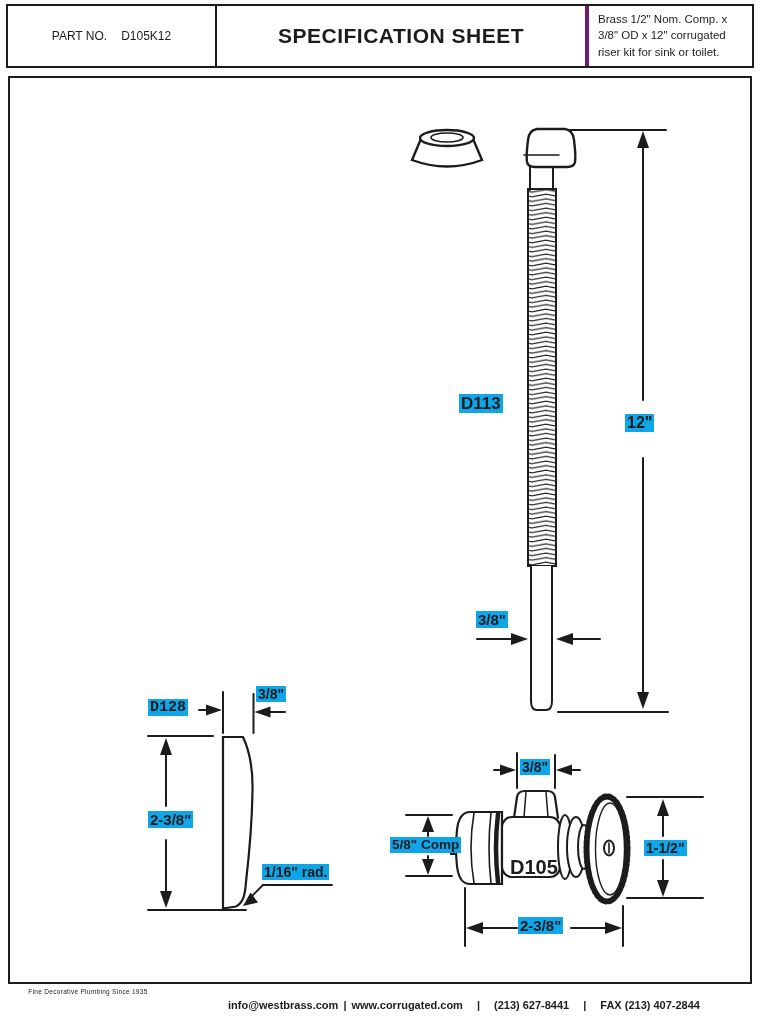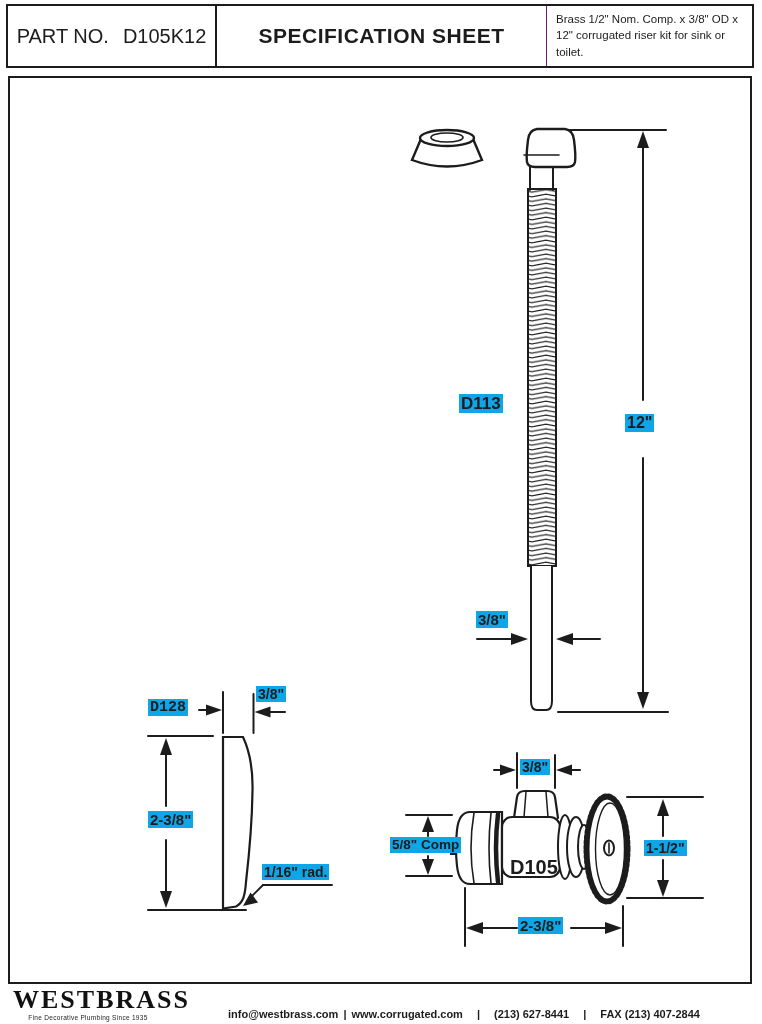--- a/index.html
+++ b/index.html
@@ -7,22 +7,22 @@
   .page {
     position:relative; width:762px; height:1024px; background:#fff;
     font-family:"Liberation Sans", sans-serif; color:#1c1c1c; overflow:hidden;
   }
   
   .hdr-box {
     position:absolute; left:6px; top:4px; width:748px; height:64px;
     border:2px solid #1c1c1c; display:flex;
   }
   .hdr-cell { position:relative; display:flex; align-items:center; justify-content:center; }
-  .cell-part { width:209px; border-right:2px solid #1c1c1c; gap:14px; font-size:20px; }
-  .cell-title { width:330px; border-right:1px solid #701a75; font-size:21px; font-weight:700; letter-spacing:.5px; }
+  .cell-part { width:209px; border-right:2px solid #1c1c1c; gap:14px; font-size:12px; }
+  .cell-title { width:372px; border-right:4px solid #701a75; font-size:21px; font-weight:700; letter-spacing:.5px; }
   .cell-desc { flex:1; font-size:11.5px; line-height:1.42; padding:5px 8px 5px 9px;
                align-items:flex-start; justify-content:flex-start; text-align:left; font-weight:400; }
   
   .main-box {
     position:absolute; left:8px; top:76px; width:744px; height:908px;
     border:2px solid #1c1c1c; background:#fff;
   }
   svg.art { position:absolute; left:0; top:0; }
   
   .lbl {
@@ -31,21 +31,21 @@
   }
   
   .logo { position:absolute; left:13px; top:987px; width:150px; text-align:center; }
   .logo-name {
     font-family:"Liberation Serif", serif; font-size:26px; font-weight:600;
     letter-spacing:2px; line-height:1; color:#111;
   }
   .logo-tag { font-size:6.5px; letter-spacing:.3px; margin-top:1px; color:#222; }
   .contact {
     position:absolute; left:228px; top:999px; width:525px;
-    display:flex; align-items:center; font-size:11px; font-weight:700; color:#1c1c1c;margin-top:9px;
+    display:flex; align-items:center; font-size:11px; font-weight:700; color:#1c1c1c;
   }
   .contact span { white-space:nowrap; }
   .sep-n { margin:0 5px; }
   .sep-w { margin:0 14px; }
 </style>
 </head>
 <body>
 
 <div class="page">
 
@@ -186,21 +186,20 @@
   <div class="lbl" style="left:148px; top:811px; font-size:15px;">2-3/8"</div>
   <div class="lbl" style="left:262px; top:864px; font-size:14px;">1/16" rad.</div>
 
   <div class="lbl" style="left:520px; top:759px; font-size:14px;">3/8"</div>
   <div class="lbl" style="left:508px; top:856px; font-size:20px; background:transparent;">D105</div>
   <div class="lbl" style="left:390px; top:837px; font-size:13.5px;">5/8" Comp</div>
   <div class="lbl" style="left:644px; top:840px; font-size:14px;">1-1/2"</div>
   <div class="lbl" style="left:518px; top:917px; font-size:15px;">2-3/8"</div>
 
   <div class="logo">
-    <div class="logo-name">WESTBRASS</div>
     <div class="logo-tag">Fine Decorative Plumbing Since 1935</div>
   </div>
   <div class="contact">
     <span>info@westbrass.com</span>
     <span class="sep-n">|</span>
     <span>www.corrugated.com</span>
     <span class="sep-w">|</span>
     <span>(213) 627-8441</span>
     <span class="sep-w">|</span>
     <span>FAX (213) 407-2844</span>

